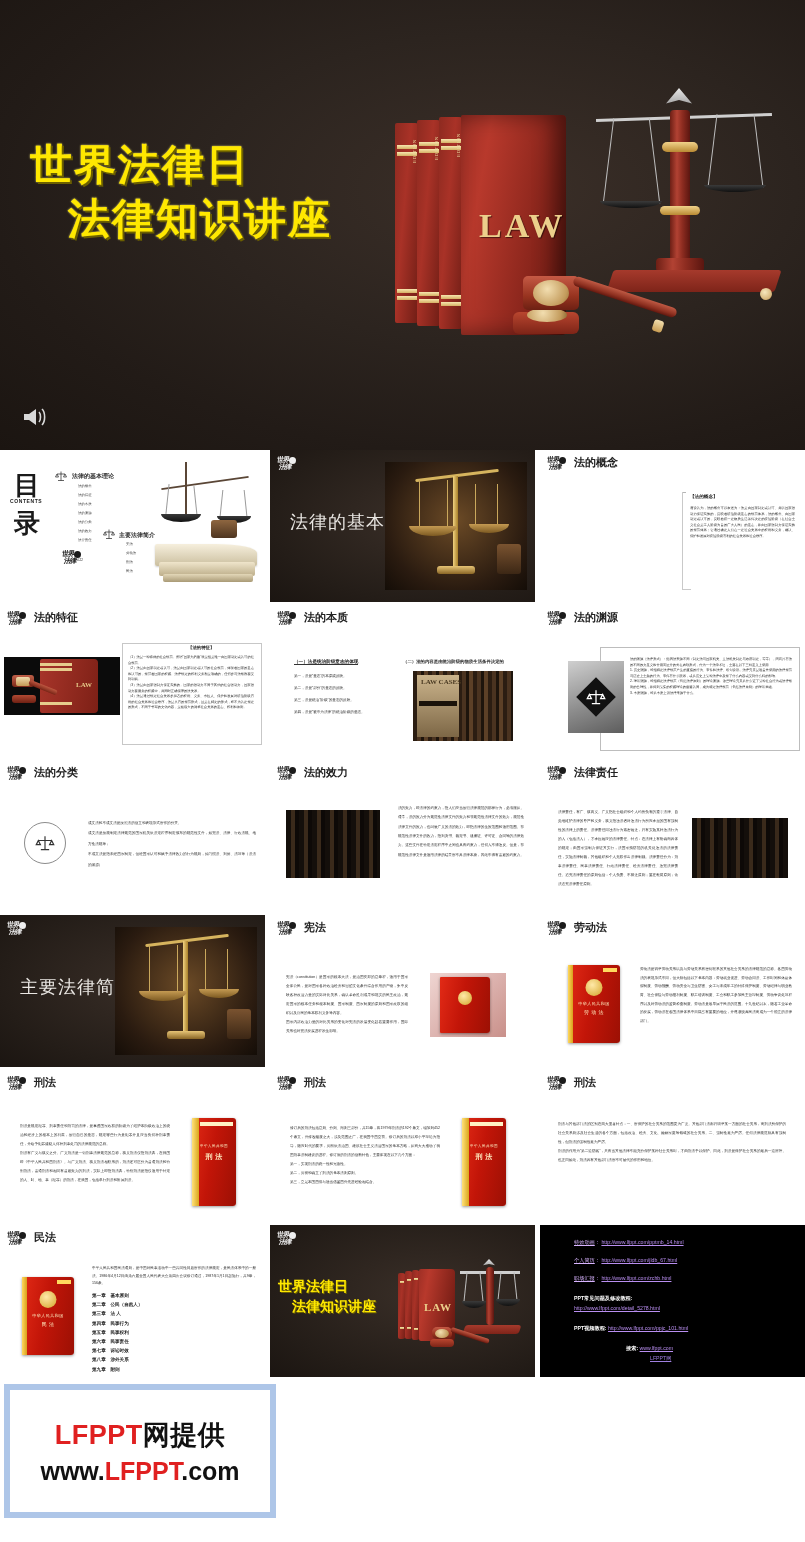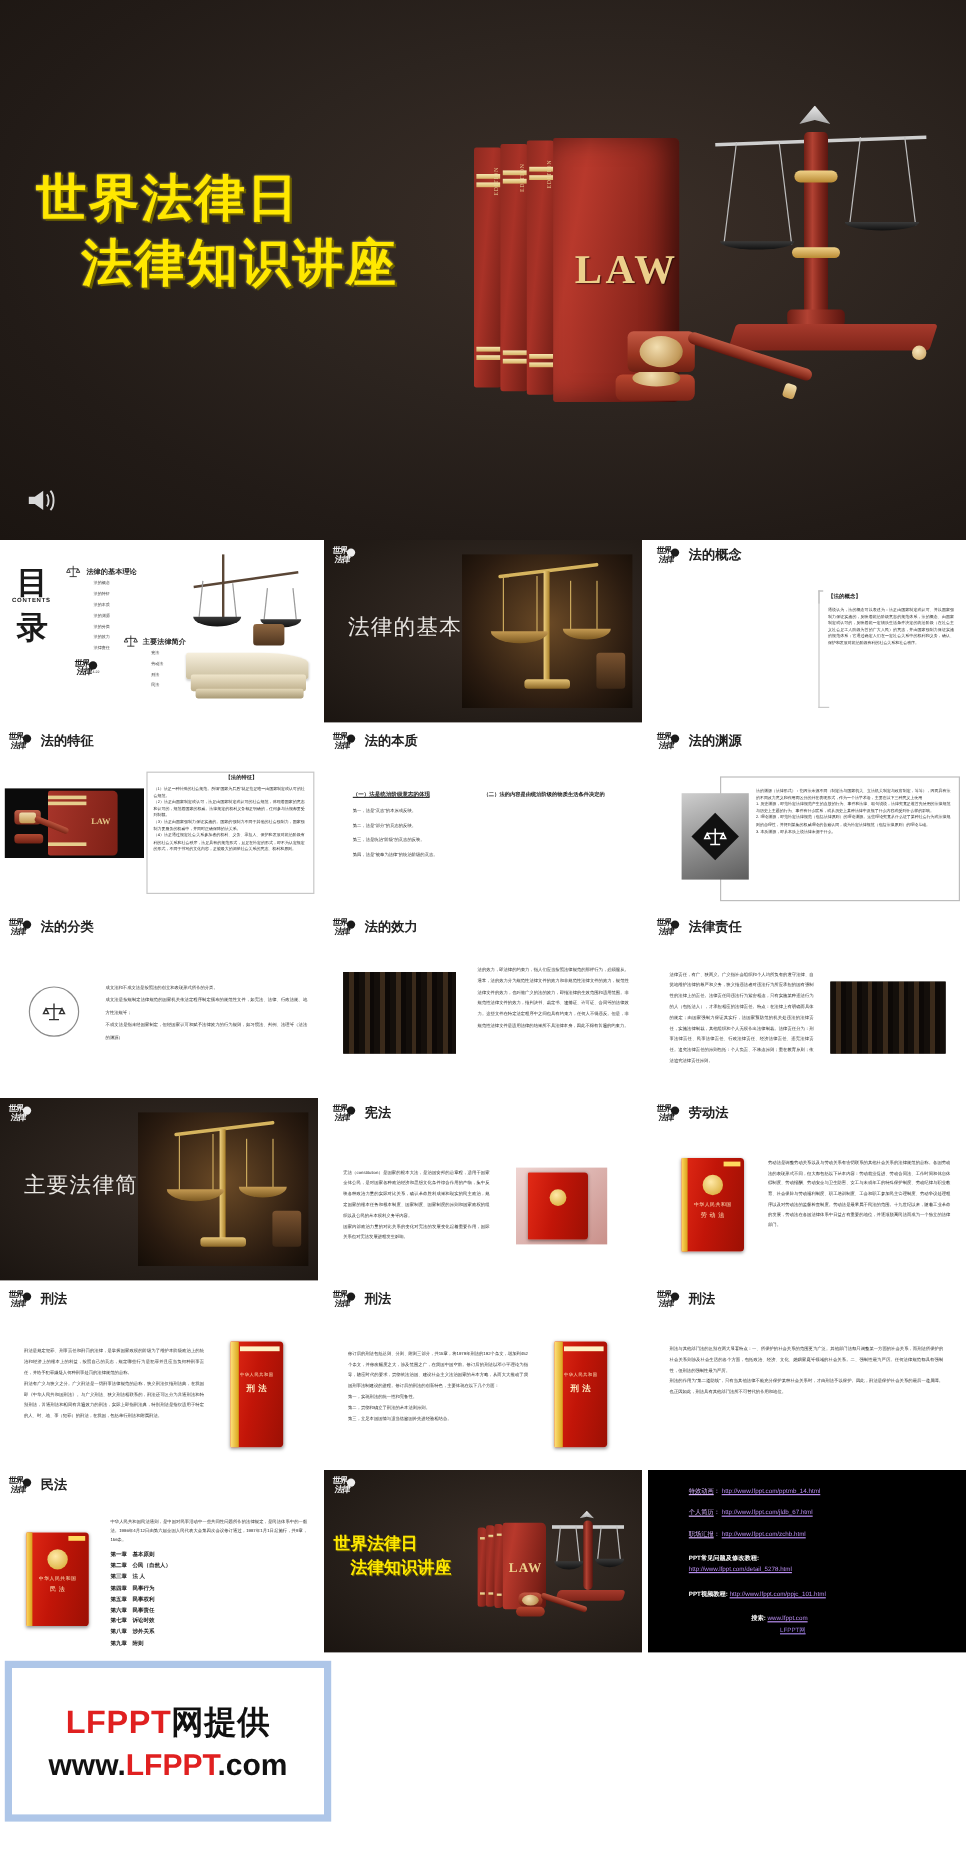--- a/index.html
+++ b/index.html
@@ -316,20 +316,25 @@
       <span class="lg1">世界</span>
       <span class="lg2">法律</span>
     </div>
     <div class="sl-title">法的本质</div>
     <div class="hd-txt" style="position:absolute;left:24px;top:54px;font-size:4.6px;border-bottom:1px solid #333;">（一）法是统治阶级意志的体现</div>
     <div class="body-txt" style="left:24px;top:68px;width:104px;">第一，法是“意志”的本原或反映。</div>
     <div class="body-txt" style="left:24px;top:80px;width:104px;">第二，法是“部分”的意志的反映。</div>
     <div class="body-txt" style="left:24px;top:92px;width:104px;">第三，法是统治“阶级”的意志的反映。</div>
     <div class="body-txt" style="left:24px;top:104px;width:104px;">第四，法是“被奉为法律”的统治阶级的意志。</div>
     <div class="hd-txt" style="position:absolute;left:133px;top:54px;font-size:4.4px;width:128px;">（二）法的内容是由统治阶级的物质生活条件决定的</div>
+    <div class="thumb-img photo-shelf" style="left:143px;top:66px;width:100px;height:70px;">
+      <div style="position:absolute;left:4px;top:4px;width:42px;height:62px;background:linear-gradient(180deg,#cbb48c,#7d6746);"></div>
+      <div style="position:absolute;left:8px;top:8px;color:#4a3a22;font-size:7px;font-family:'Liberation Serif',serif;font-weight:bold;line-height:1.1;">LAW CASES</div>
+      <div style="position:absolute;left:6px;top:30px;width:38px;height:5px;background:#1a120a;"></div>
+    </div>
   </div>
 
   <div class="slide">
     <div class="logo">
       <span class="lgdot"></span>
       <span class="lg1">世界</span>
       <span class="lg2">法律</span>
     </div>
     <div class="sl-title">法的渊源</div>
     <div class="box-bracket" style="left:60px;top:42px;width:198px;height:102px;"></div>

